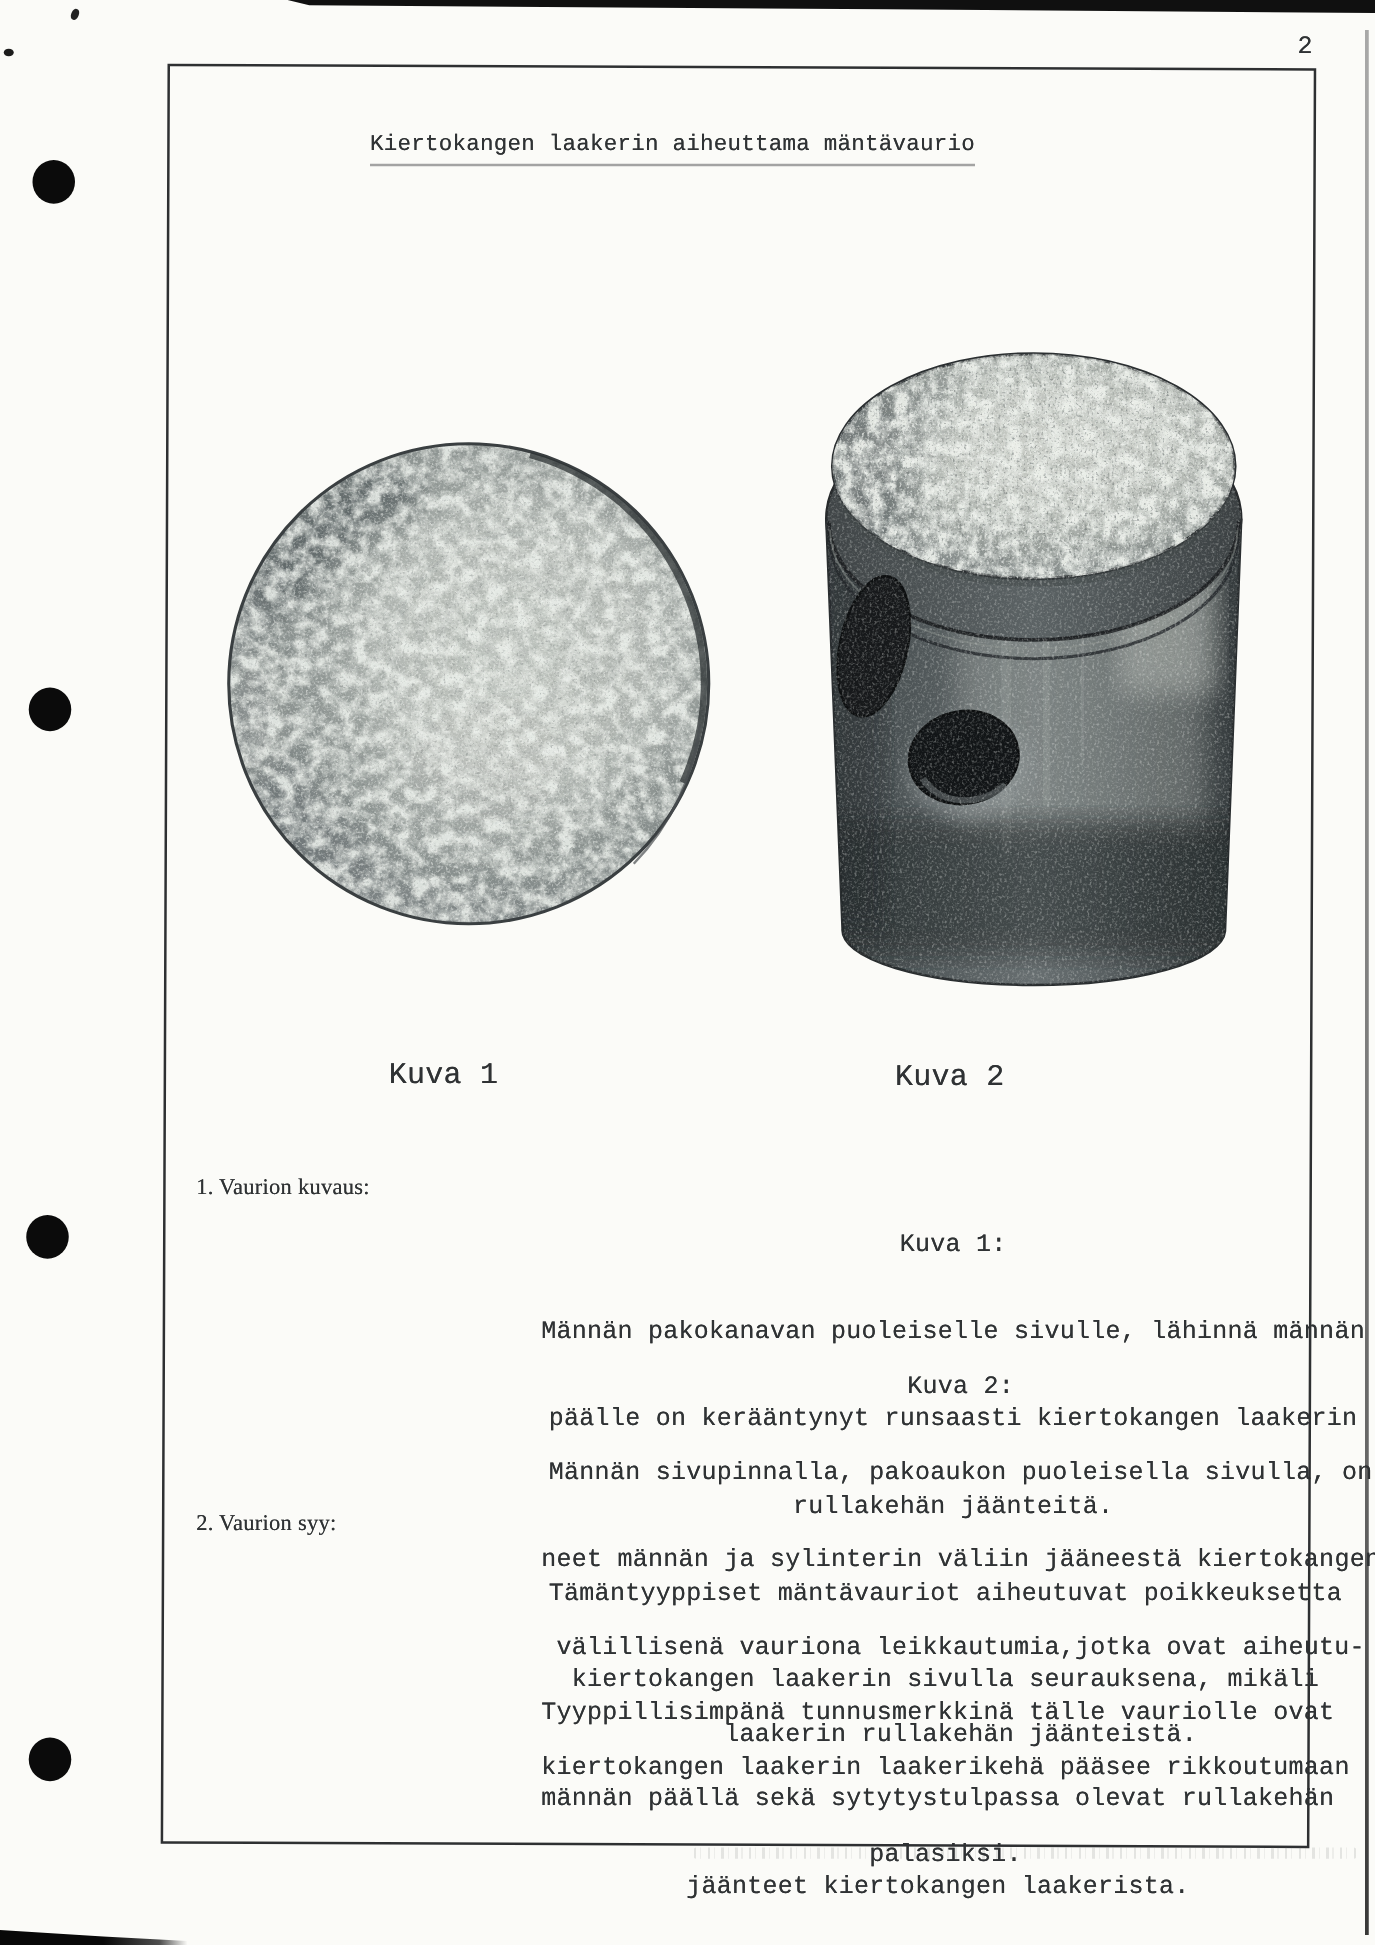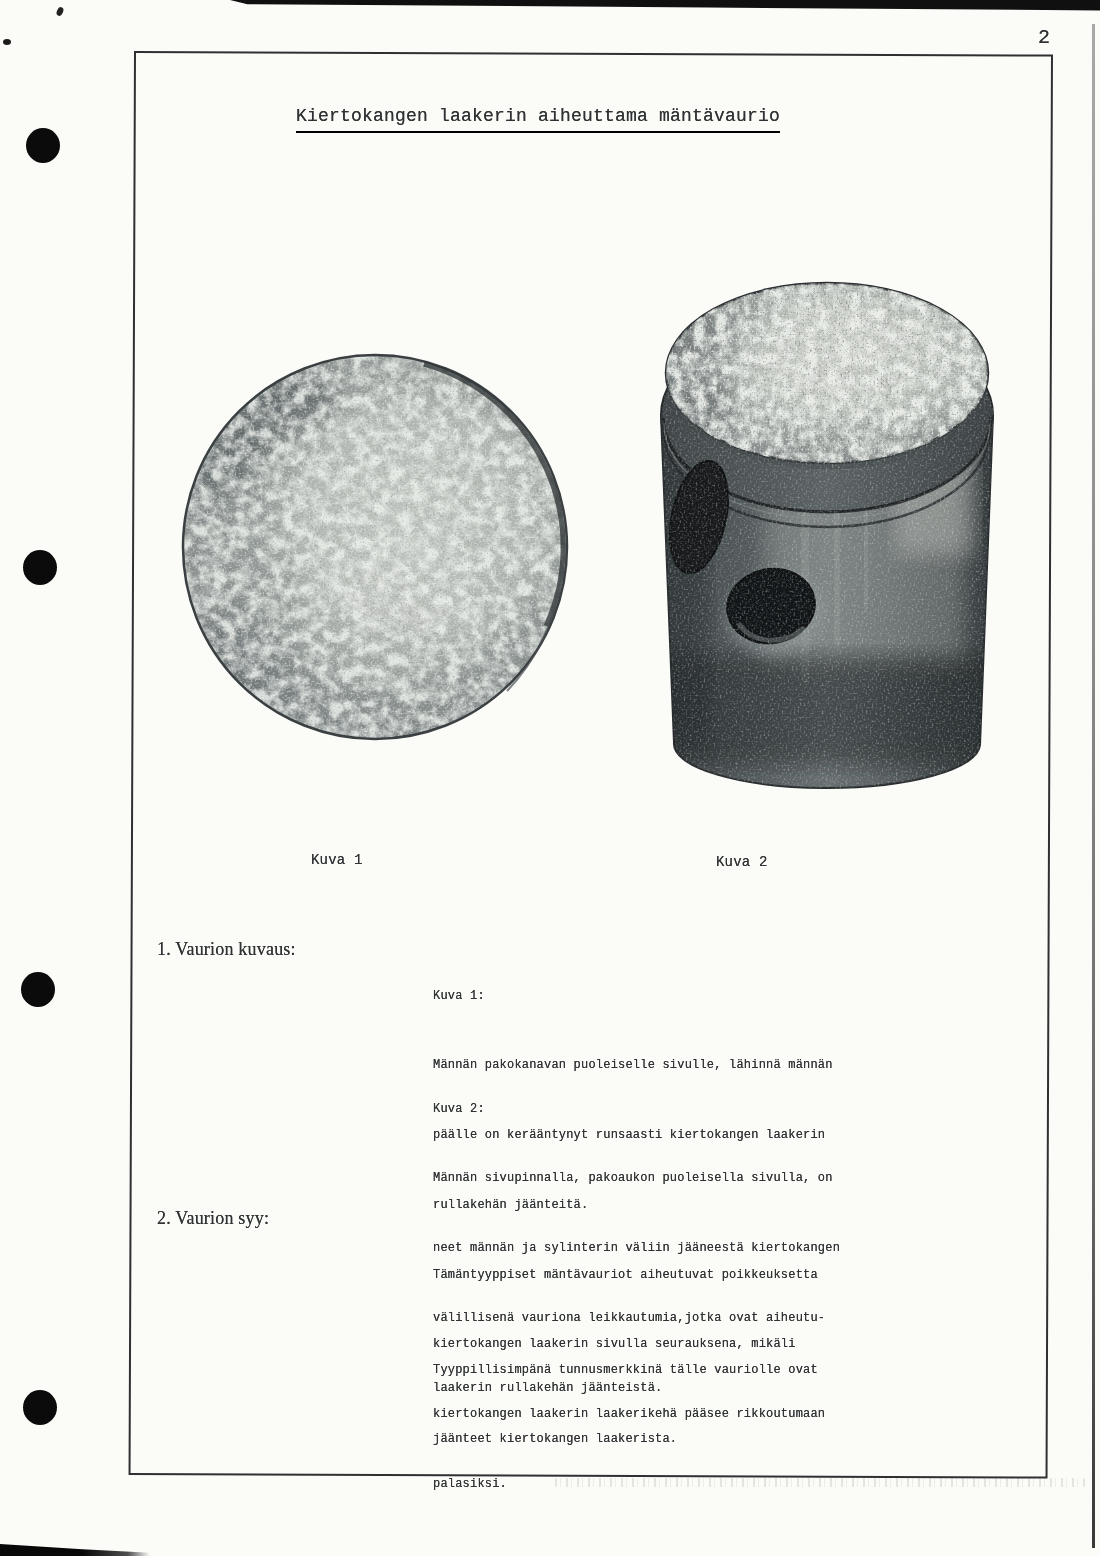--- a/index.html
+++ b/index.html
@@ -7,28 +7,28 @@
         font-family:"Liberation Mono","DejaVu Sans Mono",monospace;color:#2f3234;}
   .abs{position:absolute;}
   .mono{font-family:"Liberation Mono","DejaVu Sans Mono",monospace;color:#2f3234;
         text-shadow:0 0 .5px rgba(47,50,52,.85);letter-spacing:.2px;white-space:pre;}
   .topbar{left:230px;top:0;width:870px;height:11px;background:#101010;
           clip-path:polygon(0% 0%,100% 0%,100% 95%,55% 68%,2% 38%,0% 0%);}
   .pagenum{left:1038px;top:26px;font-size:20px;line-height:24px;}
   .frame{left:134px;top:51px;width:915px;height:1420px;border:2px solid #2e3032;
          transform:rotate(.22deg);transform-origin:top left;background:transparent;}
   .title{left:296px;top:104px;font-size:18px;line-height:24px;
-         border-bottom:2px solid #000000;padding-bottom:3px;}
-  .caption{font-size:14px;line-height:23px;}
+         border-bottom:2px solid #a3a3a3;padding-bottom:3px;}
+  .caption{font-size:24px;line-height:23px;}
   .cap1{left:311px;top:849px;}
   .cap2{left:716px;top:851px;}
   .label{font-size:18px;line-height:23.3px;font-family:Liberation Serif, serif;}
   .lab1{left:157px;top:938px;}
   .lab2{left:157px;top:1207px;text-align:right;}
-  .para{font-size:12px;line-height:23.3px;}
+  .para{font-size:20px;line-height:23.3px;text-align:center;}
   .s1p1{left:433px;top:938px;}
   .s1p2{left:433px;top:1051px;}
   .s2p1{left:433px;top:1217px;}
   .s2p2{left:433px;top:1312px;}
   .hole{width:34px;height:35px;border-radius:50%;background:#0b0b0b;}
   .h1{left:26px;top:128px;}
   .h2{left:23px;top:550px;}
   .h3{left:21px;top:972px;}
   .h4{left:23px;top:1390px;}
   .rightedge{left:1092px;top:24px;width:3px;height:1524px;opacity:.85;
@@ -224,16 +224,17 @@
 
   <div class="abs mono label lab2">2. Vaurion syy:</div>
   <div class="abs mono para s2p1">
     <div>Tämäntyyppiset mäntävauriot aiheutuvat poikkeuksetta</div>
     <div>kiertokangen laakerin sivulla seurauksena, mikäli</div>
     <div>kiertokangen laakerin laakerikehä pääsee rikkoutumaan</div>
     <div>palasiksi.</div>
   </div>
   <div class="abs mono para s2p2">
     <div>Tyyppillisimpänä tunnusmerkkinä tälle vauriolle ovat</div>
+    <div>männän päällä sekä sytytystulpassa olevat rullakehän</div>
     <div>jäänteet kiertokangen laakerista.</div>
   </div>
 
 </div>
 
 </body></html>

